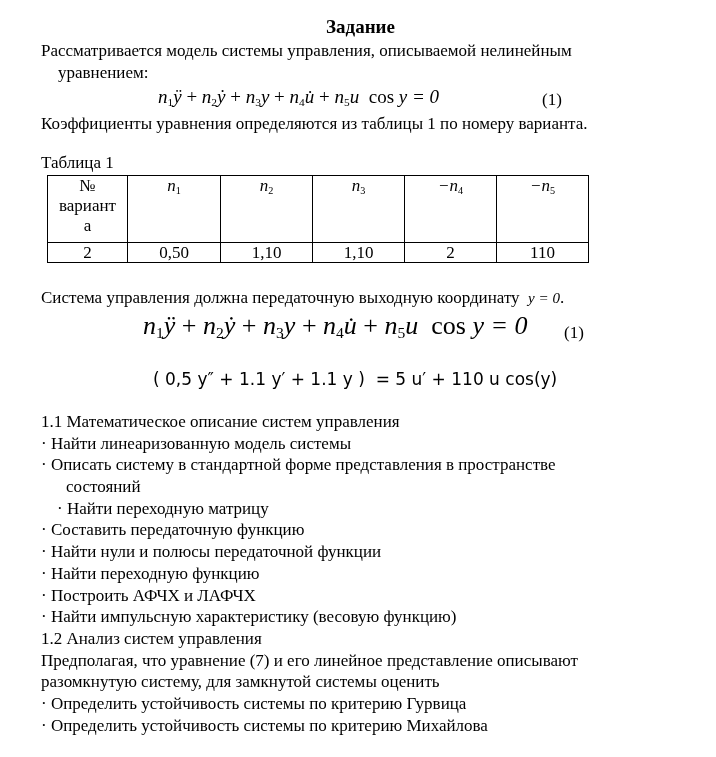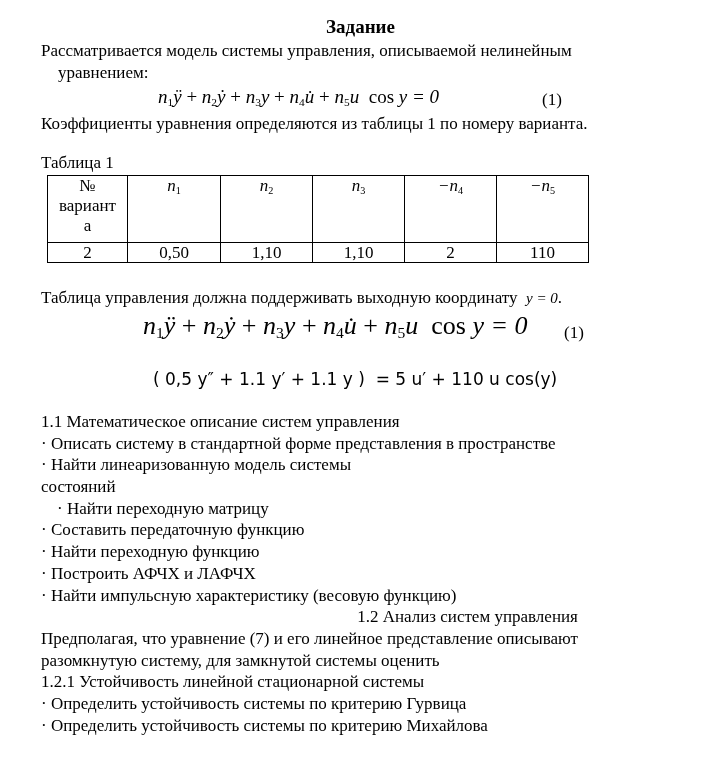--- a/index.html
+++ b/index.html
@@ -75,21 +75,21 @@
     <td>0,50</td>
     <td>1,10</td>
     <td>1,10</td>
     <td>2</td>
     <td>110</td>
   </tr>
 </tbody>
   </table>
 
 <div class="abs t" style="left:41px; top:288px;">
-  <span>Таблица управления должна поддерживать выходную координату</span>&nbsp;
+  <span>Система управления должна передаточную выходную координату</span>&nbsp;
   <span class="math" style="font-size:15px;">y = 0</span><span>.</span>
 </div>
 
 <div class="abs math" style="left:143px; top:311px; font-size:26px;">
   <span>n</span><sub class="up">1</sub><span>ÿ</span>
   <span class="up">+</span>
   <span>n</span><sub class="up">2</sub><span>ẏ</span>
   <span class="up">+</span>
   <span>n</span><sub class="up">3</sub><span>y</span>
   <span class="up">+</span>
@@ -101,27 +101,27 @@
 </div>
 <div class="abs t" style="left:564px; top:323px;">(1)</div>
 
 <div class="abs eq2" style="left:153px; top:369px;">
   <span>( 0,5 y″ + 1.1 y′ + 1.1 y )</span>&nbsp;
   <span>= 5 u′ + 110 u cos(y)</span>
 </div>
 
 <div class="abs t" style="left:41px; top:412px;">
   <div style="height:21.7px;">1.1 Математическое описание систем управления</div>
+  <div style="height:21.7px;">· Найти линеаризованную модель системы</div>
   <div style="height:21.7px;">· Описать систему в стандартной форме представления в пространстве</div>
-  <div style="height:21.7px;">· Найти линеаризованную модель системы</div>
-  <div style="height:21.7px;">состояний</div>
+  <div style="height:21.7px;margin-left:25px;">состояний</div>
   <div style="height:21.7px;margin-left:16px;">· Найти переходную матрицу</div>
   <div style="height:21.7px;">· Составить передаточную функцию</div>
+  <div style="height:21.7px;">· Найти нули и полюсы передаточной функции</div>
   <div style="height:21.7px;">· Найти переходную функцию</div>
   <div style="height:21.7px;">· Построить АФЧХ и ЛАФЧХ</div>
   <div style="height:21.7px;">· Найти импульсную характеристику (весовую функцию)</div>
-  <div style="height:21.7px;text-align:right;">1.2 Анализ систем управления</div>
+  <div style="height:21.7px;">1.2 Анализ систем управления</div>
   <div style="height:21.7px;">Предполагая, что уравнение (7) и его линейное представление описывают</div>
   <div style="height:21.7px;">разомкнутую систему, для замкнутой системы оценить</div>
-  <div style="height:21.7px;">1.2.1 Устойчивость линейной стационарной системы</div>
   <div style="height:21.7px;">· Определить устойчивость системы по критерию Гурвица</div>
   <div style="height:21.7px;">· Определить устойчивость системы по критерию Михайлова</div>
 </div>
 
 </body></html>

